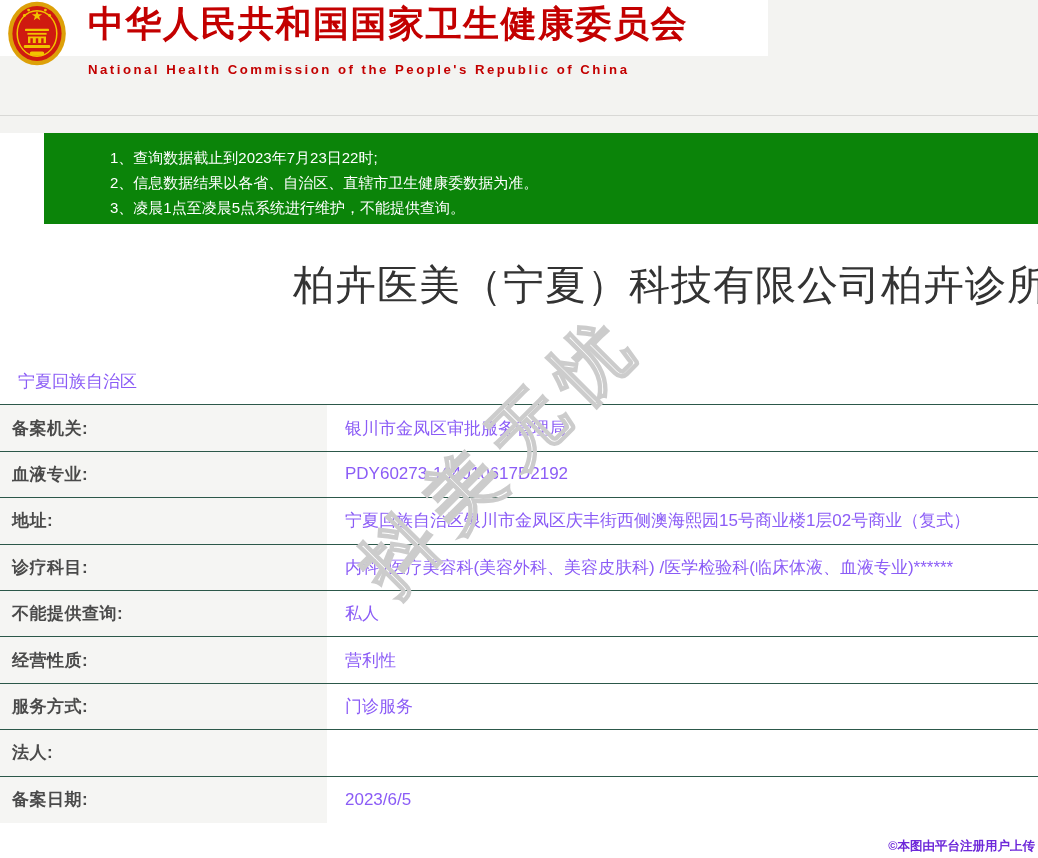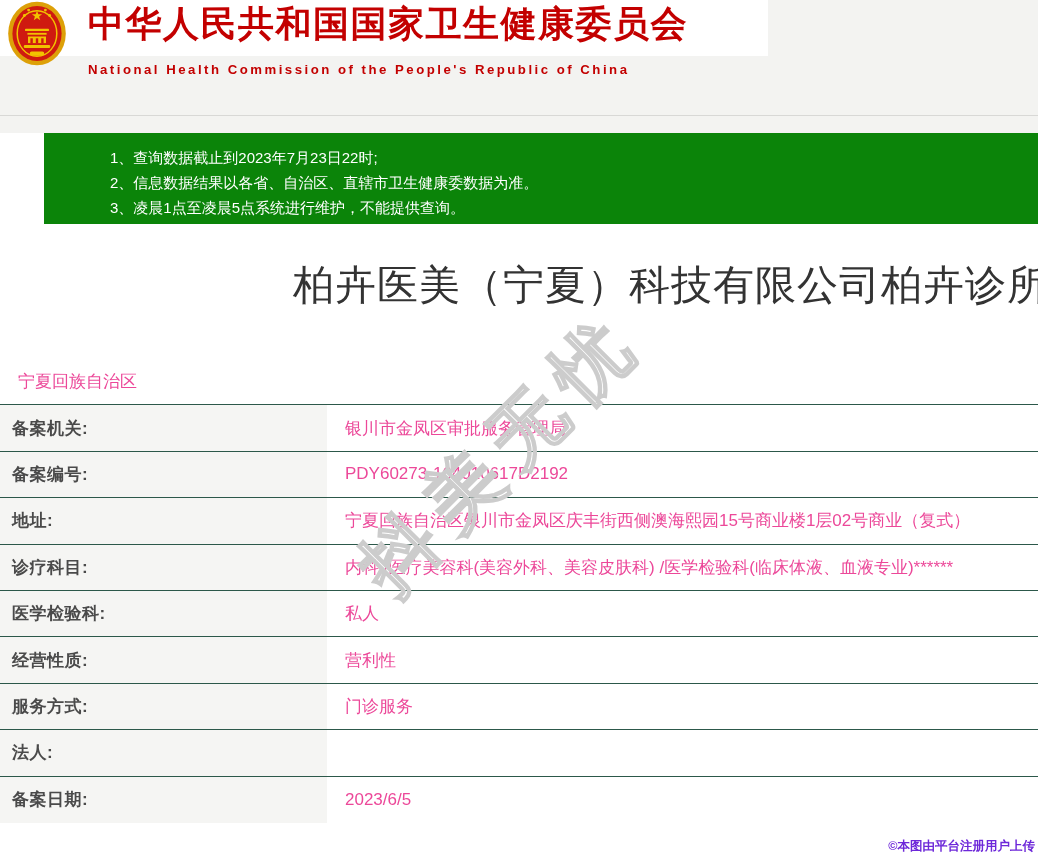--- a/index.html
+++ b/index.html
@@ -35,21 +35,21 @@
   .row{
     display:flex;align-items:stretch;height:46.4px;box-sizing:border-box;
     border-bottom:1px solid #2c584a;font-size:17px;
   }
   .row:last-child{border-bottom:none;}
   .lbl{
     width:327px;background:#f5f5f3;display:flex;align-items:center;
     padding-left:12px;box-sizing:border-box;font-weight:bold;color:#4a4a4a;
     letter-spacing:0.5px;
   }
-  .val{flex:1;display:flex;align-items:center;padding-left:18px;color:#ec4899;background:#ffffff;}
+  .val{flex:1;display:flex;align-items:center;padding-left:18px;color:#8b5cf6;background:#ffffff;}
   
   .watermark{
     position:absolute;left:282px;top:404px;width:440px;text-align:center;
     transform:rotate(-45deg);font-size:74px;font-weight:bold;letter-spacing:16px;
     color:transparent;-webkit-text-stroke:2px #cccccc;z-index:6;pointer-events:none;
     white-space:nowrap;
   }
   
   .copyright{
     position:absolute;right:3px;bottom:3px;font-size:12.5px;font-weight:bold;color:#6d28d9;
@@ -99,33 +99,33 @@
 
   <div class="rtable">
     <div class="row">
       <div class="val">宁夏回族自治区</div>
     </div>
     <div class="row">
       <div class="lbl">备案机关:</div>
       <div class="val">银川市金凤区审批服务管理局</div>
     </div>
     <div class="row">
-      <div class="lbl">备案编号:</div>
+      <div class="lbl">血液专业:</div>
       <div class="val">PDY60273-164010617D2192</div>
     </div>
     <div class="row">
       <div class="lbl">地址:</div>
       <div class="val">宁夏回族自治区银川市金凤区庆丰街西侧澳海熙园15号商业楼1层02号商业（复式）</div>
     </div>
     <div class="row">
       <div class="lbl">诊疗科目:</div>
       <div class="val">内科 /医疗美容科(美容外科、美容皮肤科) /医学检验科(临床体液、血液专业)******</div>
     </div>
     <div class="row">
-      <div class="lbl">医学检验科:</div>
+      <div class="lbl">不能提供查询:</div>
       <div class="val">私人</div>
     </div>
     <div class="row">
       <div class="lbl">经营性质:</div>
       <div class="val">营利性</div>
     </div>
     <div class="row">
       <div class="lbl">服务方式:</div>
       <div class="val">门诊服务</div>
     </div>

